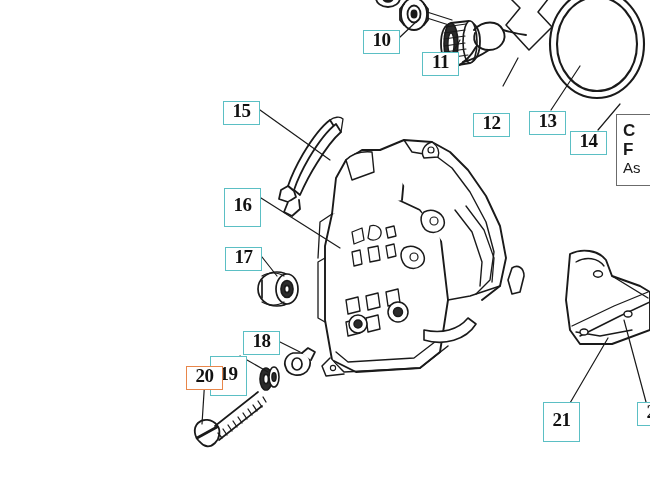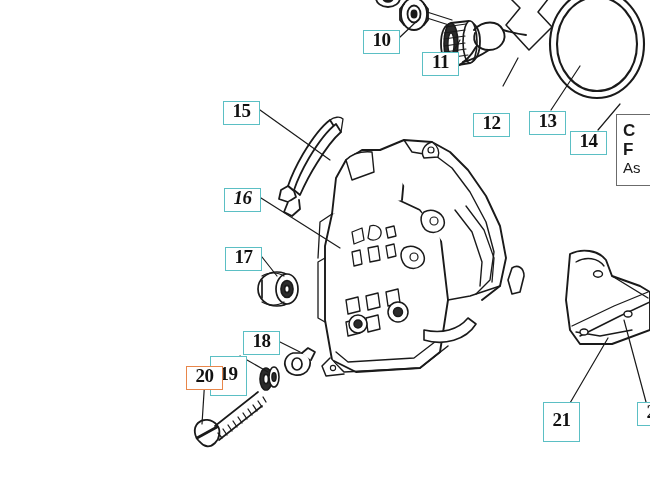--- a/index.html
+++ b/index.html
@@ -295,21 +295,21 @@
     <div class="callout" style="left:422px;top:52px;width:37px;height:24px;">11</div>
 
     <div class="callout" style="left:473px;top:85px;width:37px;height:24px;margin-top:28px;">12</div>
 
     <div class="callout" style="left:529px;top:111px;width:37px;height:24px;">13</div>
 
     <div class="callout" style="left:570px;top:131px;width:37px;height:24px;">14</div>
 
     <div class="callout" style="left:223px;top:101px;width:37px;height:24px;">15</div>
 
-    <div class="callout" style="left:224px;top:188px;width:37px;height:24px;font-style:italic;">16</div>
+    <div class="callout" style="left:224px;top:188px;width:37px;height:39px;">16</div>
 
     <div class="callout" style="left:225px;top:247px;width:37px;height:24px;">17</div>
 
     <div class="callout" style="left:243px;top:331px;width:37px;height:24px;">18</div>
 
     <div class="callout" style="left:210px;top:356px;width:37px;height:40px;font-family:Liberation Serif, serif;">19</div>
 
     <div class="callout highlighted" style="left:174px;top:366px;width:37px;height:24px;">20</div>
 
     <div class="callout" style="left:543px;top:402px;width:37px;height:40px;">21</div>

